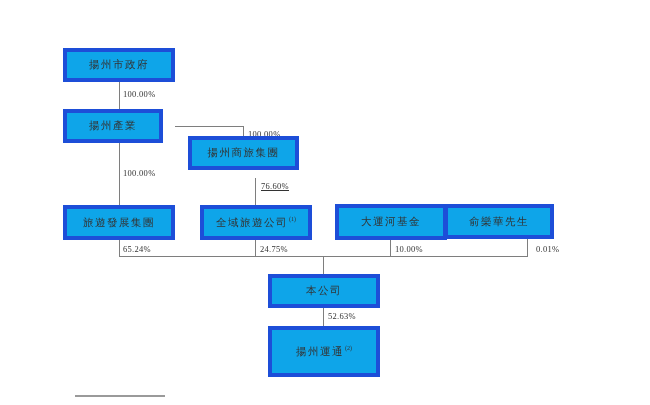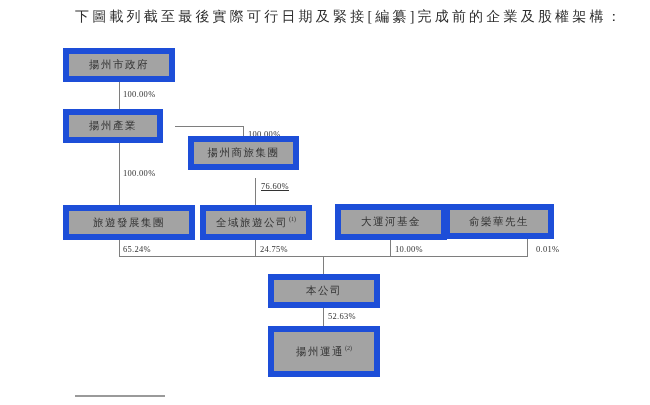--- a/index.html
+++ b/index.html
@@ -17,22 +17,22 @@
     left: 75px;
     top: 8px;
     font-size: 14px;
     letter-spacing: 3.2px;
     color: #2e2e2e;
     white-space: nowrap;
   }
   .node {
     position: absolute;
     box-sizing: border-box;
-    border: 6px solid #1d4ed8;
-    background: #a3a3a3;
+    border: 4px solid #1d4ed8;
+    background: #0ea5e9;
     display: flex;
     align-items: center;
     justify-content: center;
     font-size: 10.5px;
     letter-spacing: 1.5px;
     color: #333333;
     white-space: nowrap;
   }
   .node .sup {
     font-size: 6px;
@@ -57,21 +57,20 @@
     width: 90px;
     height: 2px;
     background: #9a9a9a;
   }
 </style>
 </head>
 <body>
 
 <div id="page">
 
-  <div class="title">下圖載列截至最後實際可行日期及緊接[編纂]完成前的企業及股權架構：</div>
 
   <div class="vline" style="left:119px; top:82px;  height:27px;"></div>
   <div class="hline" style="left:175px; top:126px; width:69px;"></div>
   <div class="vline" style="left:243px; top:126px; height:18px;"></div>
   <div class="vline" style="left:119px; top:143px; height:62px;"></div>
   <div class="vline" style="left:255px; top:178px; height:27px;"></div>
   <div class="vline" style="left:119px; top:240px; height:17px;"></div>
   <div class="vline" style="left:255px; top:240px; height:17px;"></div>
   <div class="vline" style="left:390px; top:240px; height:17px;"></div>
   <div class="vline" style="left:527px; top:239px; height:18px;"></div>
@@ -91,21 +90,21 @@
 
   <div class="node" style="left:63px;  top:48px;  width:112px; height:34px;">
     <span>揚州市政府</span>
   </div>
   <div class="node" style="left:63px;  top:109px; width:100px; height:34px;">
     <span>揚州產業</span>
   </div>
   <div class="node" style="left:188px; top:136px; width:111px; height:34px;">
     <span>揚州商旅集團</span>
   </div>
-  <div class="node" style="left:63px;  top:205px; width:132px; height:35px;">
+  <div class="node" style="left:63px;  top:205px; width:112px; height:35px;">
     <span>旅遊發展集團</span>
   </div>
   <div class="node" style="left:335px; top:204px; width:112px; height:36px;">
     <span>大運河基金</span>
   </div>
   <div class="node" style="left:200px; top:205px; width:112px; height:35px;">
     <span>全域旅遊公司</span>
       <span class="sup">(1)</span>
   </div>
   <div class="node" style="left:444px; top:204px; width:110px; height:35px;">

